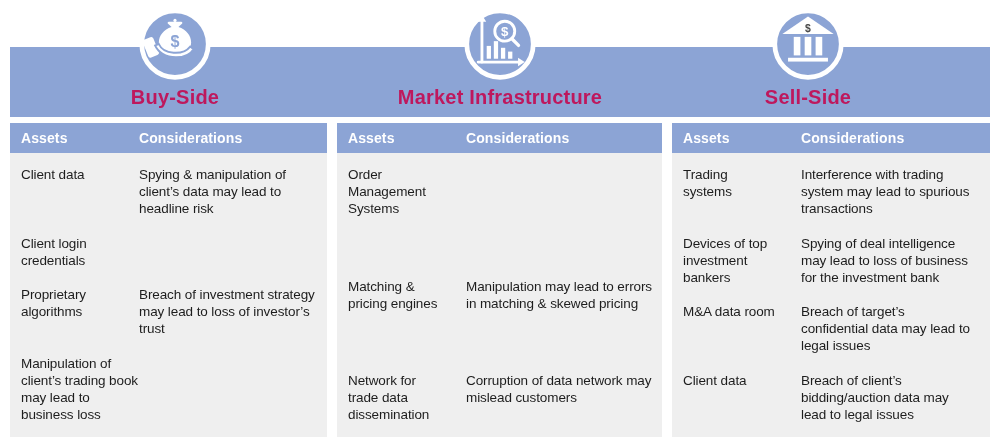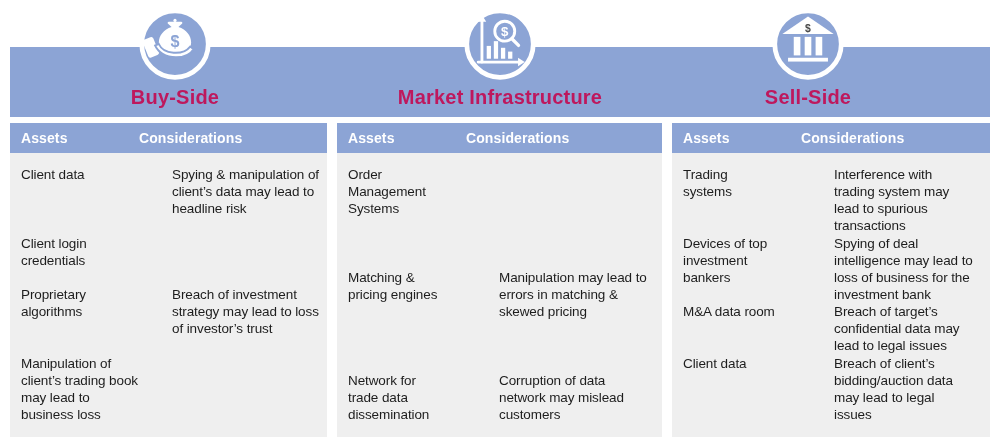--- a/index.html
+++ b/index.html
@@ -68,21 +68,20 @@
   }
   .row {
     display: grid;
     grid-template-columns: 118px 1fr;
     padding-left: 11px;
     padding-right: 8px;
     font-size: 13.5px;
     line-height: 17px;
     color: #1D1D1D;
     letter-spacing: -0.1px;
-    gap: 33px;
   }
   .t3 .row { padding-right: 17px; }
   .asset { max-width: 97px; }
   .consideration { }
 </style>
 </head>
 <body>
 
 <div class="page">
 

